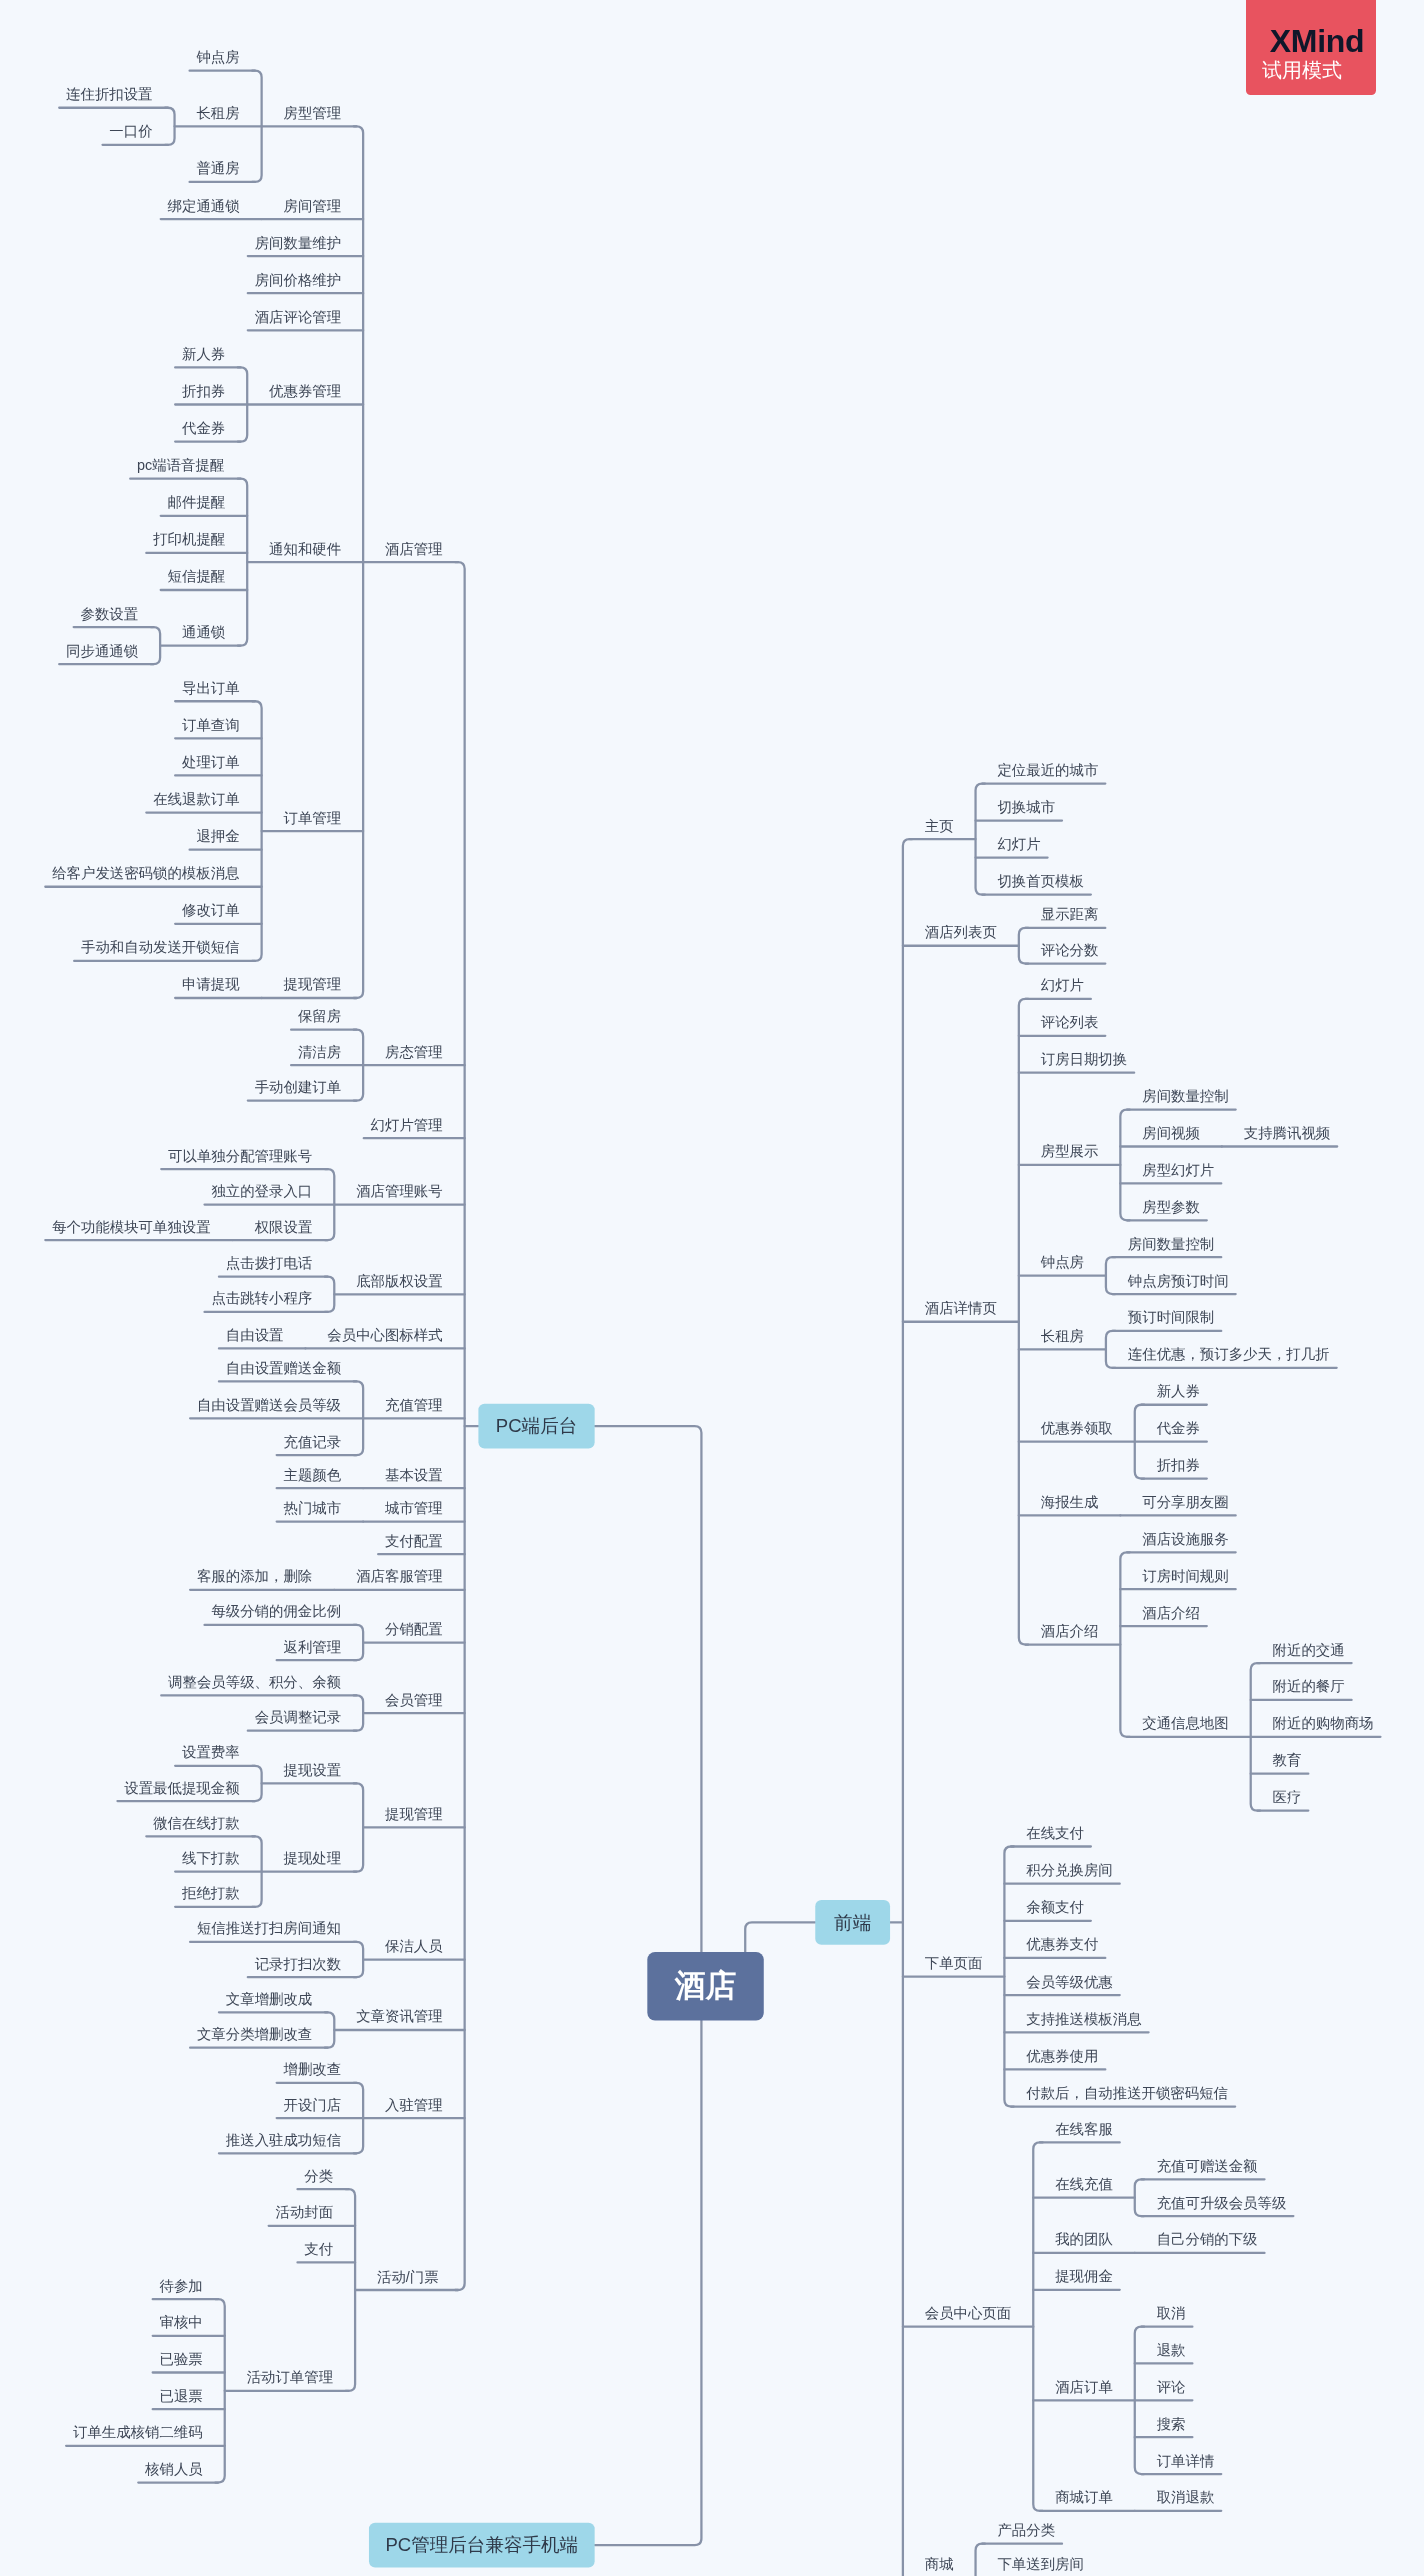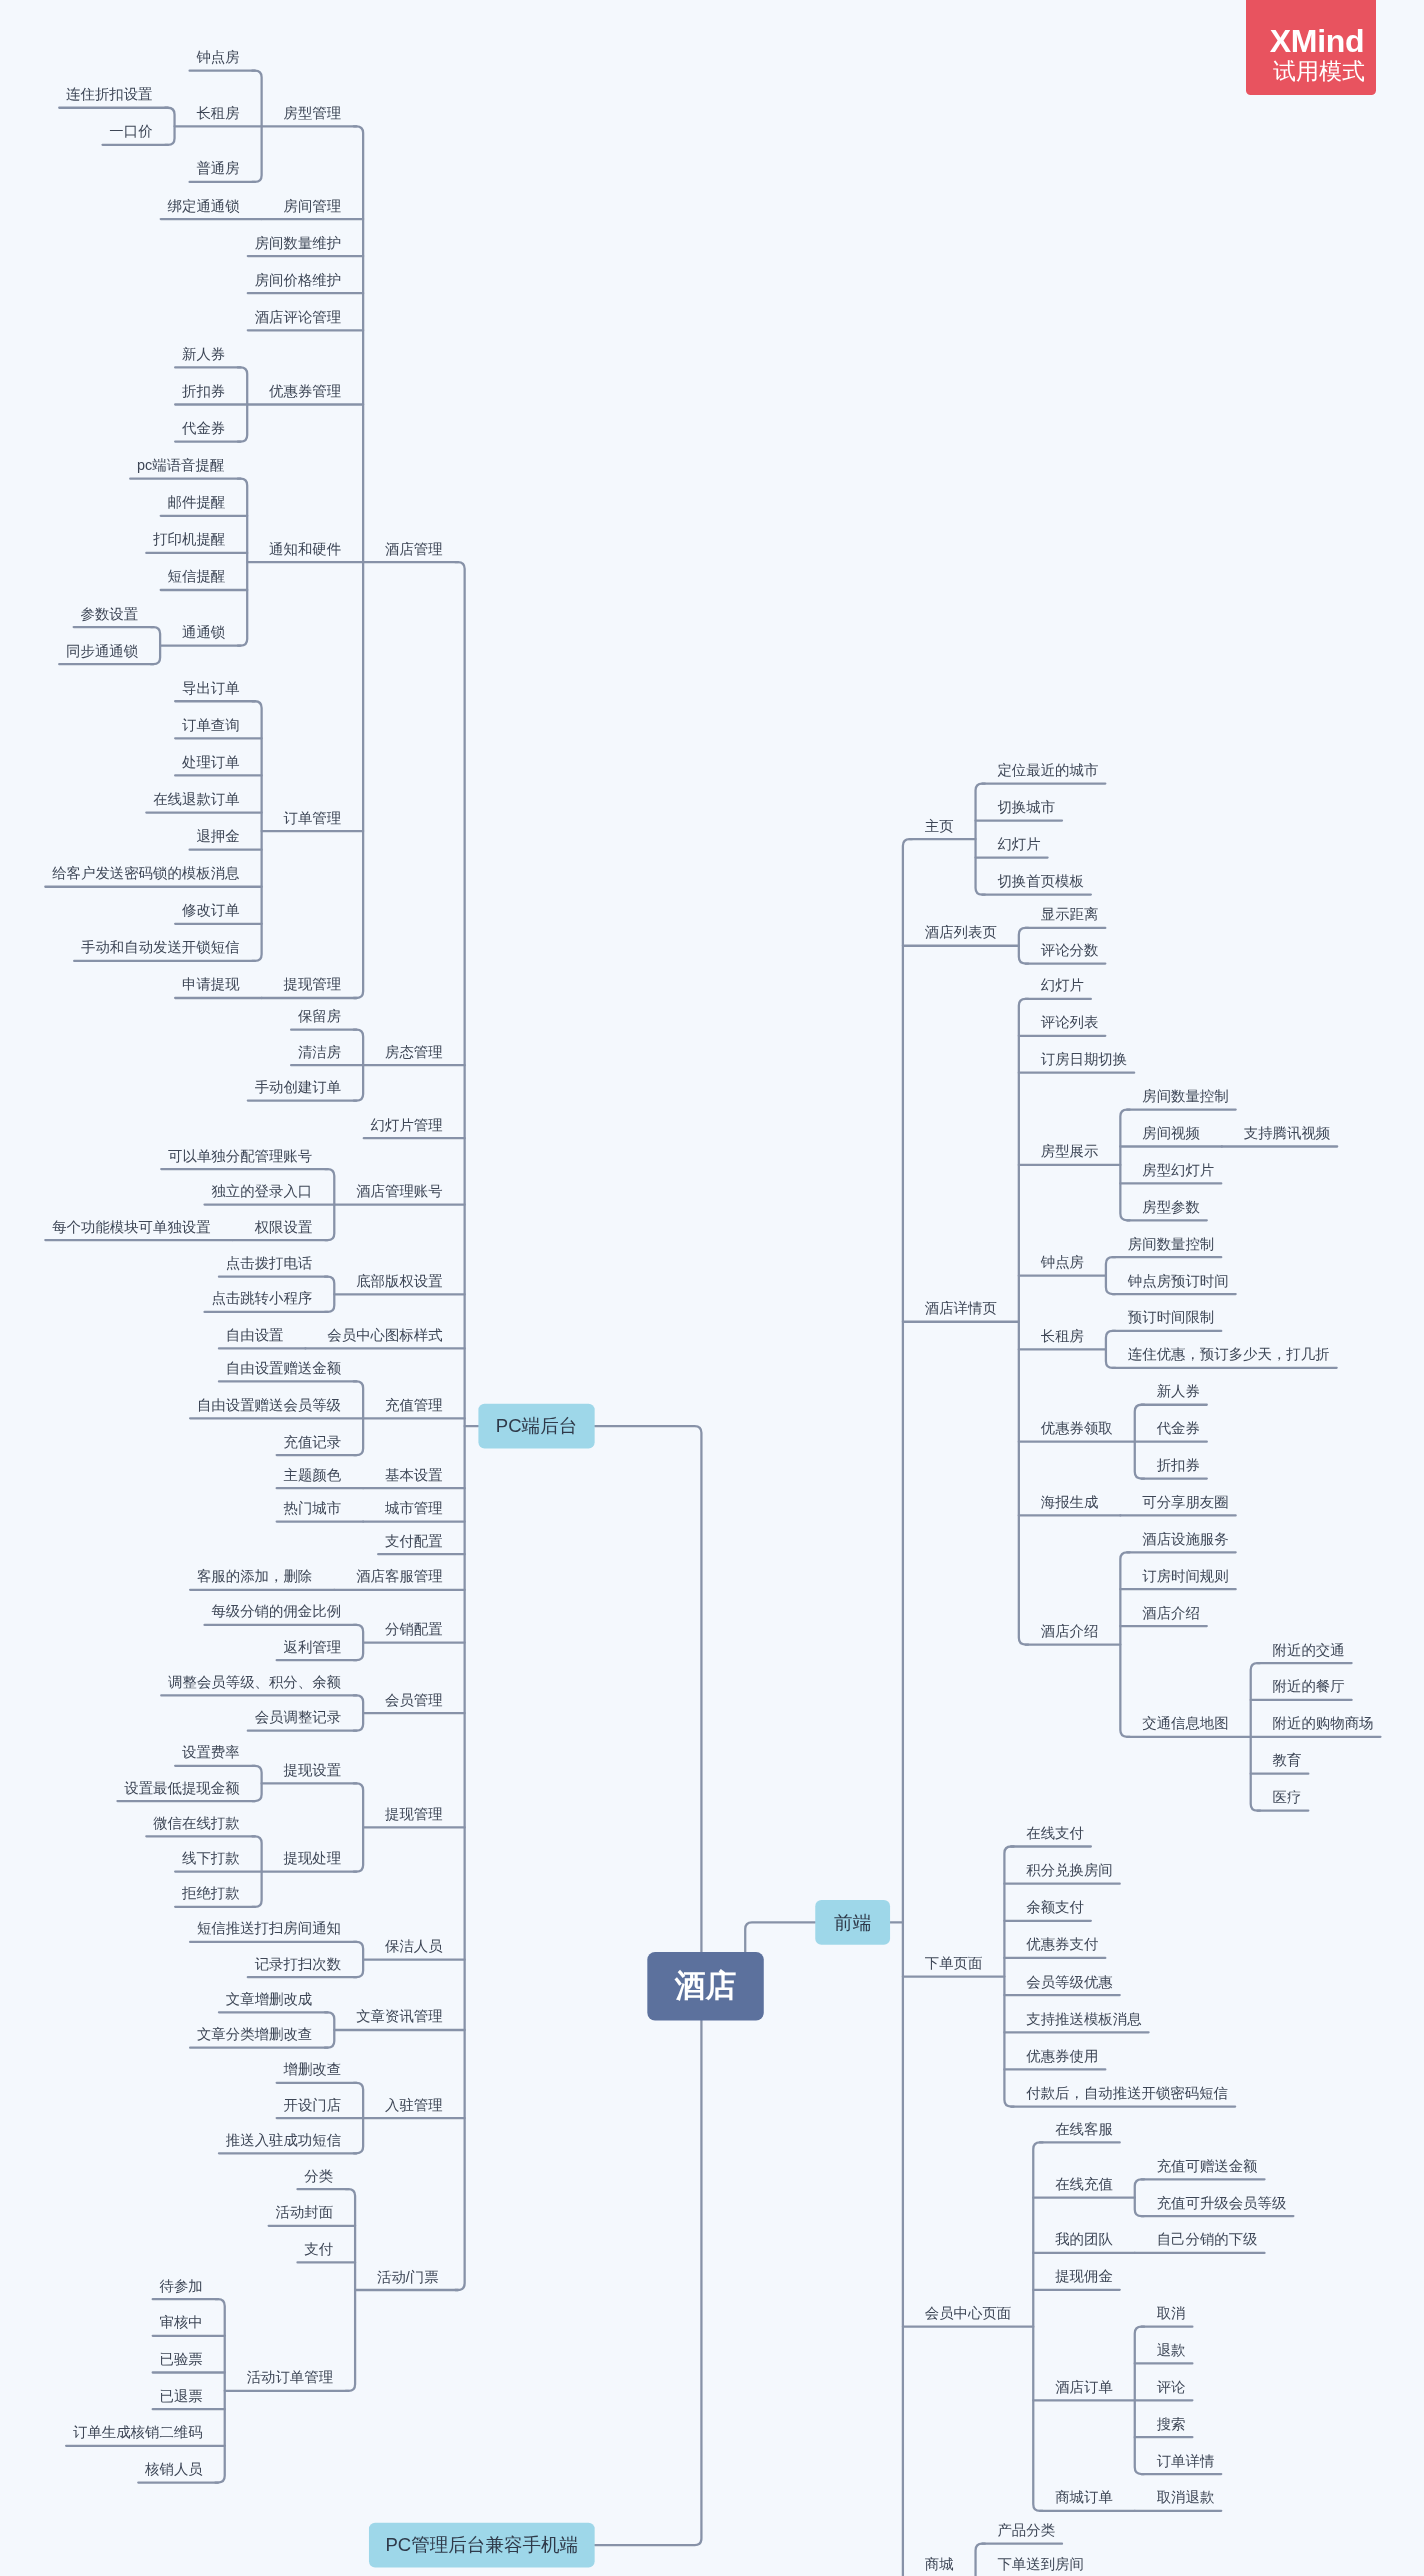--- a/index.html
+++ b/index.html
@@ -15,24 +15,24 @@
   .mm-text{fill:#3d4656;font-size:28px;font-family:"Liberation Sans",sans-serif;dominant-baseline:alphabetic;}
   .mm-b1text{fill:#2f3a4a;font-size:36px;}
   .mm-roottext{fill:#ffffff;font-size:60px;font-weight:bold;}
   .mm-b1box{fill:#9ed7e9;}
   .mm-rootbox{fill:#5c719d;}
   #badge{
     position:absolute;left:1246px;top:0px;width:130px;height:95px;
     background:#e8535f;border-radius:0 0 4.6px 4.6px;
   }
   #badge .bx{position:absolute;left:12px;right:0;top:25px;text-align:center;
-             color:#ffffff;font-size:32px;font-weight:bold;letter-spacing:-0.3px;line-height:1.0;
+             color:#0f172a;font-size:32px;font-weight:bold;letter-spacing:-0.3px;line-height:1.0;
              font-family:"Liberation Sans",sans-serif;}
-  #badge .bz{position:absolute;left:16px;right:0;top:60px;text-align:center;
-             color:#fff;font-size:23px;line-height:1.0;font-family:"Liberation Sans",sans-serif;}
+  #badge .bz{position:absolute;left:16px;right:0;top:60px;text-align:left;
+             color:#fff;font-size:20px;line-height:1.0;font-family:"Liberation Sans",sans-serif;}
 </style>
 </head>
 <body>
 
 <svg id="map" viewBox="0 0 2765 5923" width="1425" height="3052" xmlns="http://www.w3.org/2000/svg">
     <g>
       <g>
         <path class="mm-line" d="M1153.8 2767.6L1348.0 2767.6Q1361.0 2767.6 1361.0 2780.6L1361.0 3854.5Q1361.0 3854.5 1361.0 3854.5L1361.0 3854.5"></path>
         <path class="mm-line" d="M928.2 2767.6L901.5 2767.6"></path>
         <rect class="mm-b1box" x="928.2" y="2724.1" width="225.6" height="87" rx="12"></rect>

